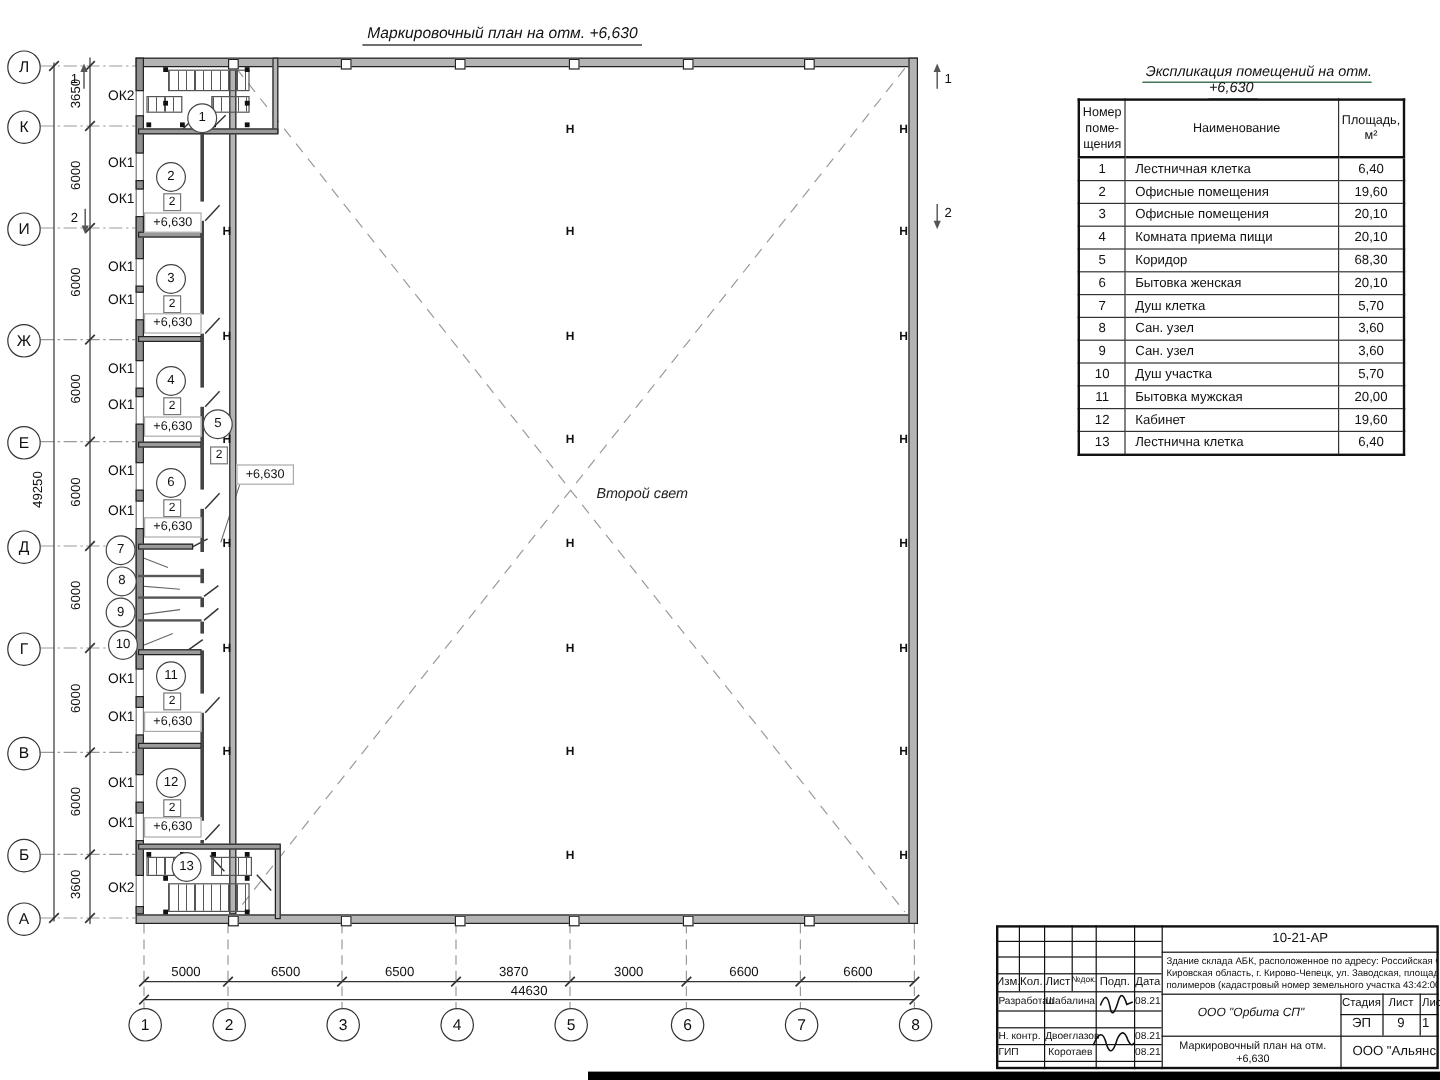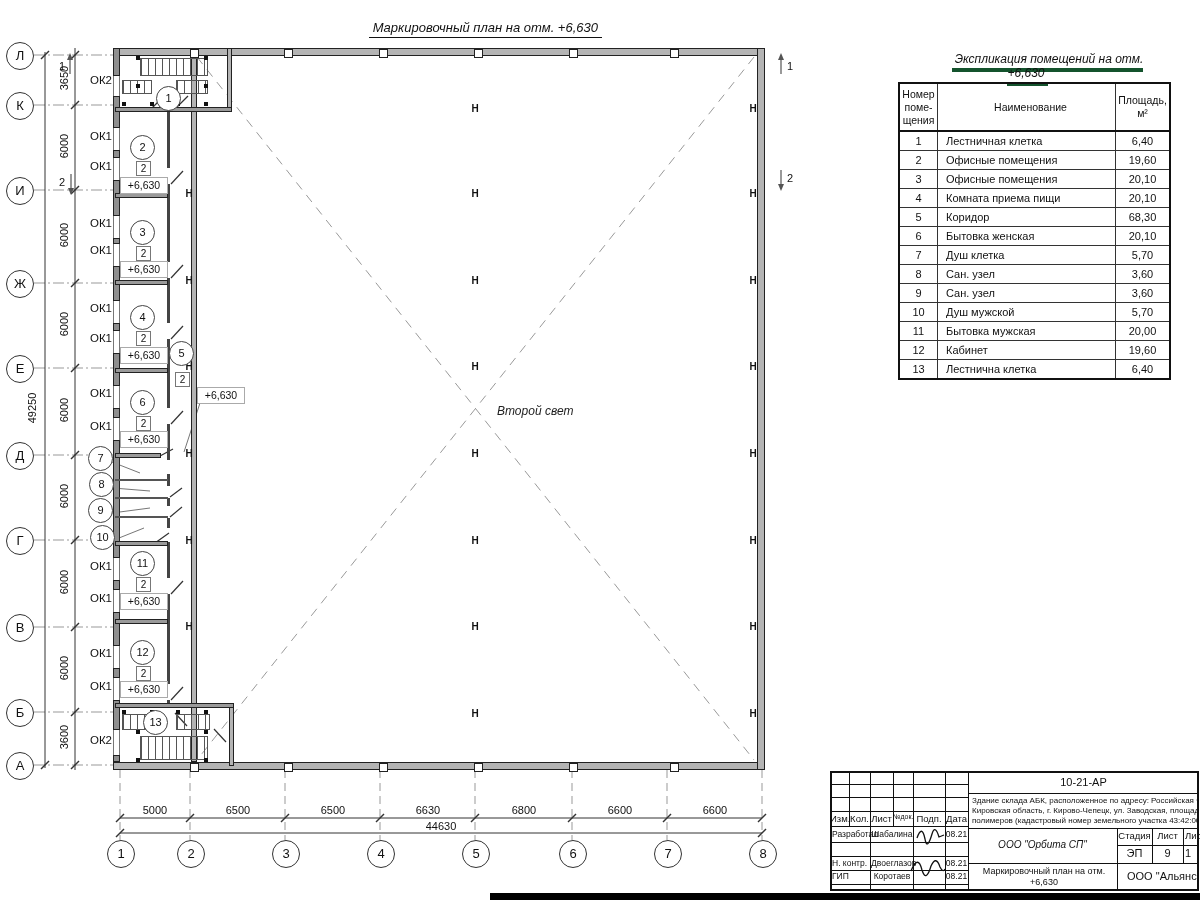--- a/index.html
+++ b/index.html
@@ -1,19 +1,19 @@
 <!DOCTYPE html>
 <html><head>
 <meta charset="utf-8">
 <style>
   html,body{margin:0;padding:0;background:#fff;}
   #sheet{position:relative;width:1200px;height:900px;background:#fff;overflow:hidden;
          font-family:"Liberation Sans",sans-serif;color:#111;}
   svg{position:absolute;left:0;top:0;}
-  .plan-title{position:absolute;left:302px;top:20px;width:300px;text-align:right;
+  .plan-title{position:absolute;left:302px;top:20px;width:300px;text-align:left;
               font-style:italic;font-size:13px;}
   .plan-title span{border-bottom:1px solid #111;padding:0 4px 2px;}
   .open-area{position:absolute;left:497px;top:404px;font-style:italic;font-size:12px;color:#222;}
   .axcircle{position:absolute;width:26px;height:26px;border:1px solid #333;border-radius:50%;
             background:#fff;text-align:center;line-height:26px;font-size:13px;}
   .roomcircle{position:absolute;width:23px;height:23px;border:1px solid #444;border-radius:50%;
               background:#fff;text-align:center;line-height:23px;font-size:11px;z-index:5;}
   .doorsq{position:absolute;width:13px;height:13px;border:1px solid #777;background:#fff;
           text-align:center;line-height:13px;font-size:10px;z-index:5;}
   .levelbox{position:absolute;width:46px;height:15px;border:1px solid #aaa;background:#fff;
@@ -21,21 +21,21 @@
   .oklabel{position:absolute;width:36px;text-align:right;font-size:11.5px;z-index:5;}
   .hmark{position:absolute;width:12px;height:11px;font-size:10px;font-weight:bold;
          text-align:center;line-height:11px;z-index:4;}
   .dimtext{position:absolute;font-size:11px;text-align:center;background:transparent;}
   .rot{transform:rotate(-90deg);}
   .wallsq{position:absolute;width:7px;height:7px;border:1px solid #222;background:#fff;z-index:3;}
   .secnum{position:absolute;font-size:11px;z-index:5;}
   
   .expl-title{position:absolute;left:898px;top:52px;width:259px;text-align:center;
               font-style:italic;font-size:12px;}
-  .expl-title span{border-bottom:4px solid #14532d;padding:0 3px 2px;margin-left:40px;}
+  .expl-title span{border-bottom:1px solid #14532d;padding:0 3px 2px;margin-left:40px;}
   .expl{position:absolute;left:898px;top:82px;}
   .expl table{border-collapse:collapse;border:2px solid #111;font-size:11px;}
   .expl td{border:1px solid #333;padding:0;}
   .expl .hd td{border-bottom:2px solid #111;text-align:center;font-size:10.5px;line-height:13px;
                height:46px;}
   .expl .num{width:37px;text-align:center;height:18px;}
   .expl .nm{width:169px;text-align:left;padding-left:8px;height:18px;margin-top:44px;}
   .expl .ar{width:53px;text-align:center;height:18px;}
   .expl .tot td{height:24px;}
   .tb-text{position:absolute;z-index:3;white-space:nowrap;}
@@ -177,21 +177,21 @@
             <td class="nm">Сан. узел</td>
             <td class="ar">3,60</td>
           </tr>
           <tr>
             <td class="num">9</td>
             <td class="nm">Сан. узел</td>
             <td class="ar">3,60</td>
           </tr>
           <tr>
             <td class="num">10</td>
-            <td class="nm">Душ мужской</td>
+            <td class="nm">Душ участка</td>
             <td class="ar">5,70</td>
           </tr>
           <tr>
             <td class="num">11</td>
             <td class="nm">Бытовка мужская</td>
             <td class="ar">20,00</td>
           </tr>
           <tr>
             <td class="num">12</td>
             <td class="nm">Кабинет</td>
@@ -297,22 +297,22 @@
     <div class="dimtext rot" style="left: 44px; top: 318px; width: 40px;">6000</div>
     <div class="dimtext rot" style="left: 44px; top: 404px; width: 40px;">6000</div>
     <div class="dimtext rot" style="left: 44px; top: 490px; width: 40px;">6000</div>
     <div class="dimtext rot" style="left: 44px; top: 576px; width: 40px;">6000</div>
     <div class="dimtext rot" style="left: 44px; top: 662px; width: 40px;">6000</div>
     <div class="dimtext rot" style="left: 44px; top: 731px; width: 40px;">3600</div>
     <div class="dimtext rot" style="left: 8px; top: 402px; width: 48px;">49250</div>
     <div class="dimtext" style="left: 125px; top: 804px; width: 60px;">5000</div>
     <div class="dimtext" style="left: 208px; top: 804px; width: 60px;">6500</div>
     <div class="dimtext" style="left: 303px; top: 804px; width: 60px;">6500</div>
-    <div class="dimtext" style="left: 398px; top: 804px; width: 60px;">6630</div>
-    <div class="dimtext" style="left: 494px; top: 804px; width: 60px;">6800</div>
+    <div class="dimtext" style="left: 398px; top: 804px; width: 60px;">3870</div>
+    <div class="dimtext" style="left: 494px; top: 804px; width: 60px;">3000</div>
     <div class="dimtext" style="left: 590px; top: 804px; width: 60px;">6600</div>
     <div class="dimtext" style="left: 685px; top: 804px; width: 60px;">6600</div>
     <div class="dimtext" style="left: 411px; top: 820px; width: 60px;">44630</div>
     <div class="secnum" style="left: 59px; top: 60px;">1</div>
     <div class="secnum" style="left: 59px; top: 176px;">2</div>
     <div class="secnum" style="left: 787px; top: 60px;">1</div>
     <div class="secnum" style="left: 787px; top: 172px;">2</div>
     <div class="roomcircle" style="left: 156px; top: 86px;">1</div>
     <div class="roomcircle" style="left: 130px; top: 135px;">2</div>
     <div class="doorsq" style="left: 136px; top: 161px;">2</div>

